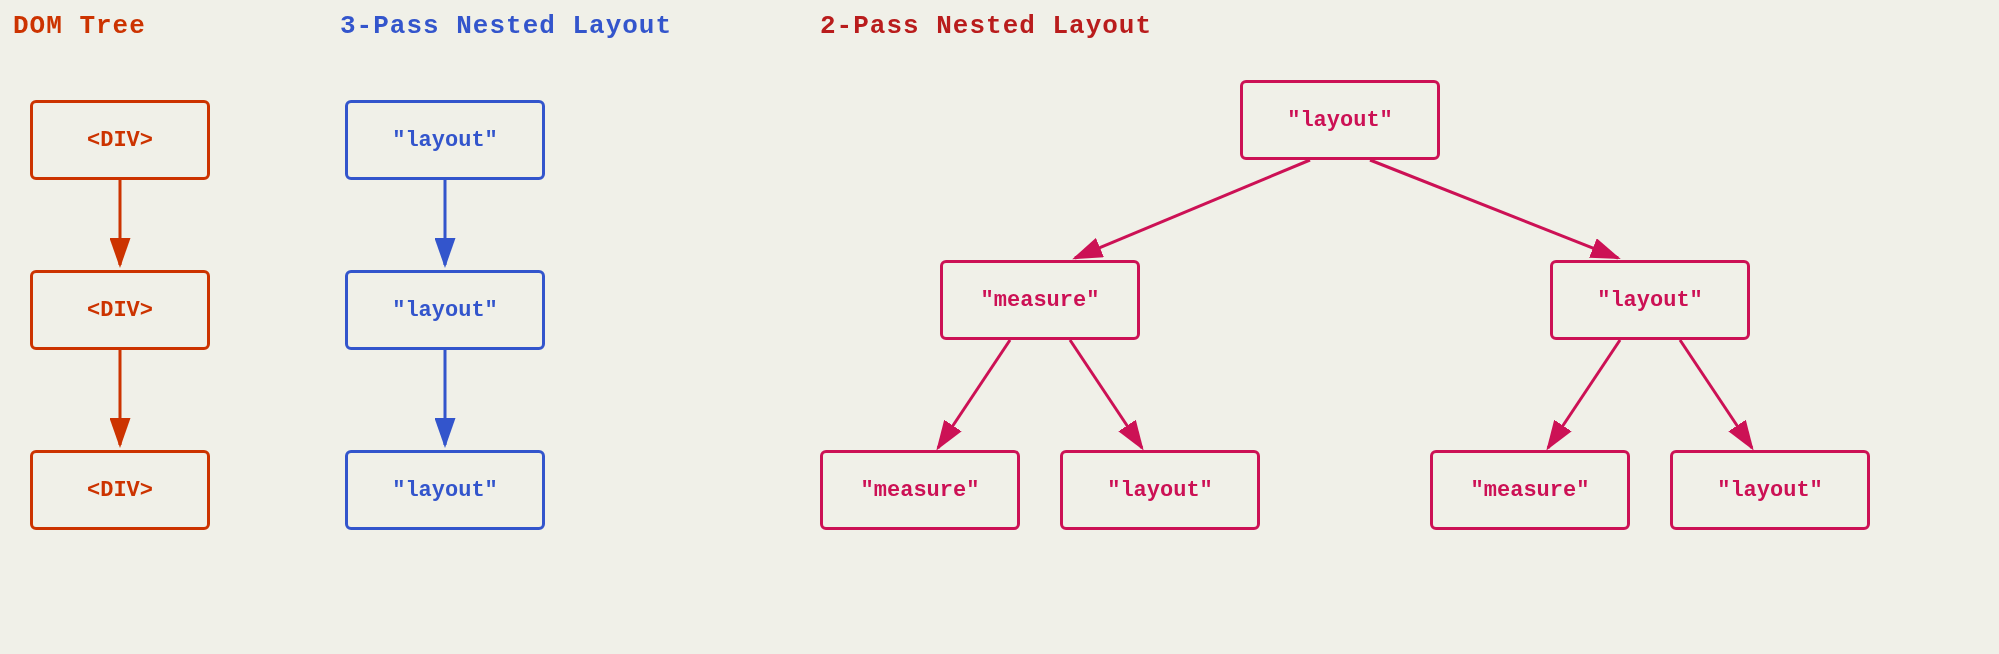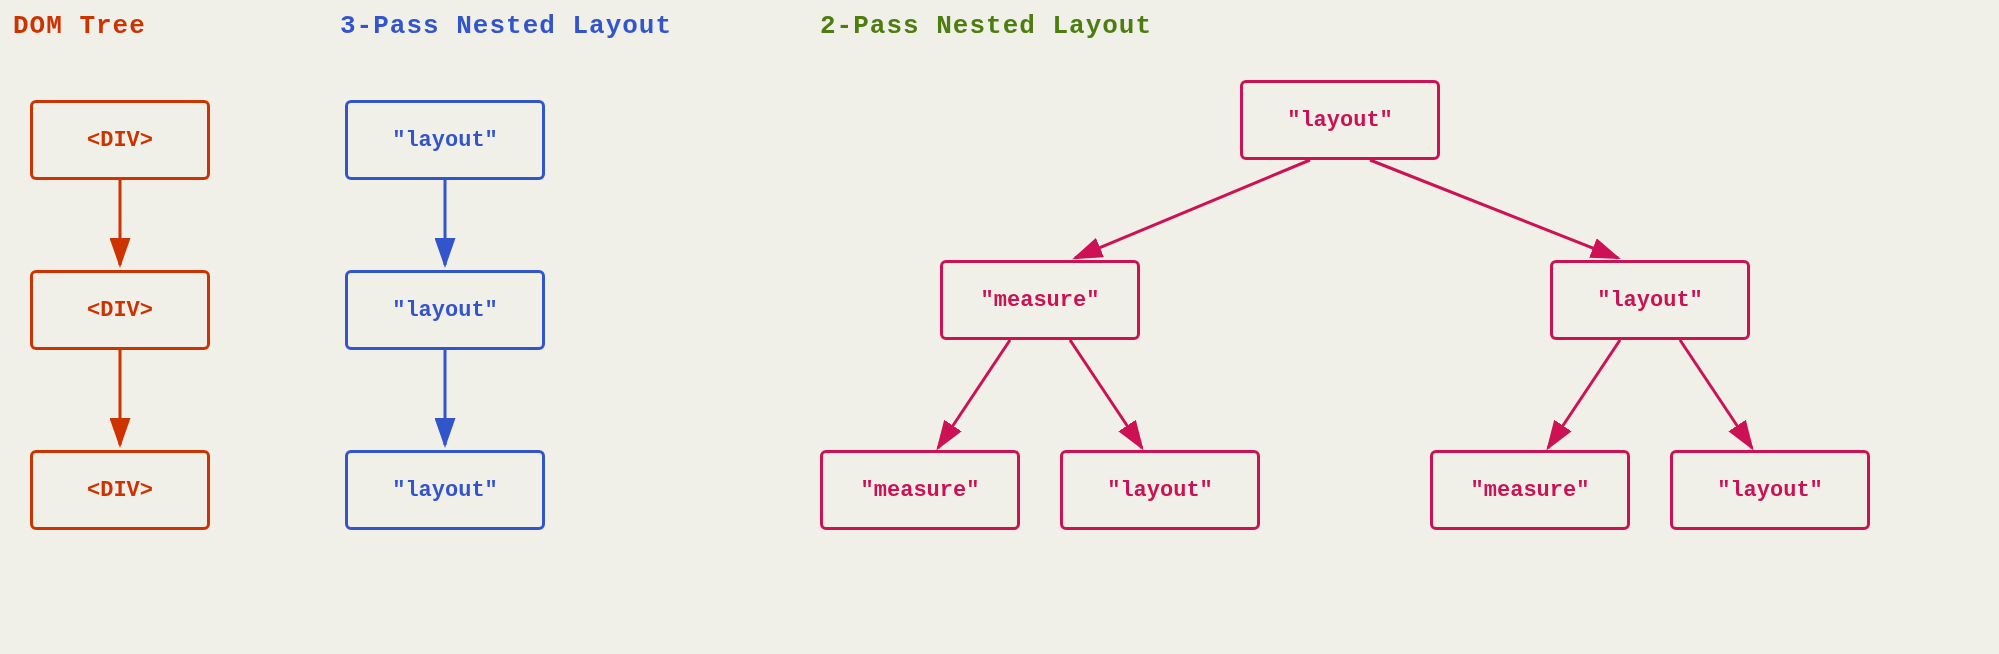--- a/index.html
+++ b/index.html
@@ -73,21 +73,21 @@
   <div class="box" style="left:345px; top:100px; width:200px; height:80px; border-color:#3355cc; color:#3355cc;">
     "layout"
   </div>
   <div class="box" style="left:345px; top:270px; width:200px; height:80px; border-color:#3355cc; color:#3355cc;">
     "layout"
   </div>
   <div class="box" style="left:345px; top:450px; width:200px; height:80px; border-color:#3355cc; color:#3355cc;">
     "layout"
   </div>
 
-  <div class="section-title" style="left:820px; top:11px; color:#4d7c0f;">2-Pass Nested Layout</div>
+  <div class="section-title" style="left:820px; top:11px; color:#b91c1c;">2-Pass Nested Layout</div>
 
   <div class="box" style="left:1240px; top:80px; width:200px; height:80px; border-color:#cc1155; color:#cc1155;">
     "layout"
   </div>
 
   <div class="box" style="left:940px; top:260px; width:200px; height:80px; border-color:#cc1155; color:#cc1155;">
     "measure"
   </div>
   <div class="box" style="left:1550px; top:260px; width:200px; height:80px; border-color:#cc1155; color:#cc1155;">
     "layout"

